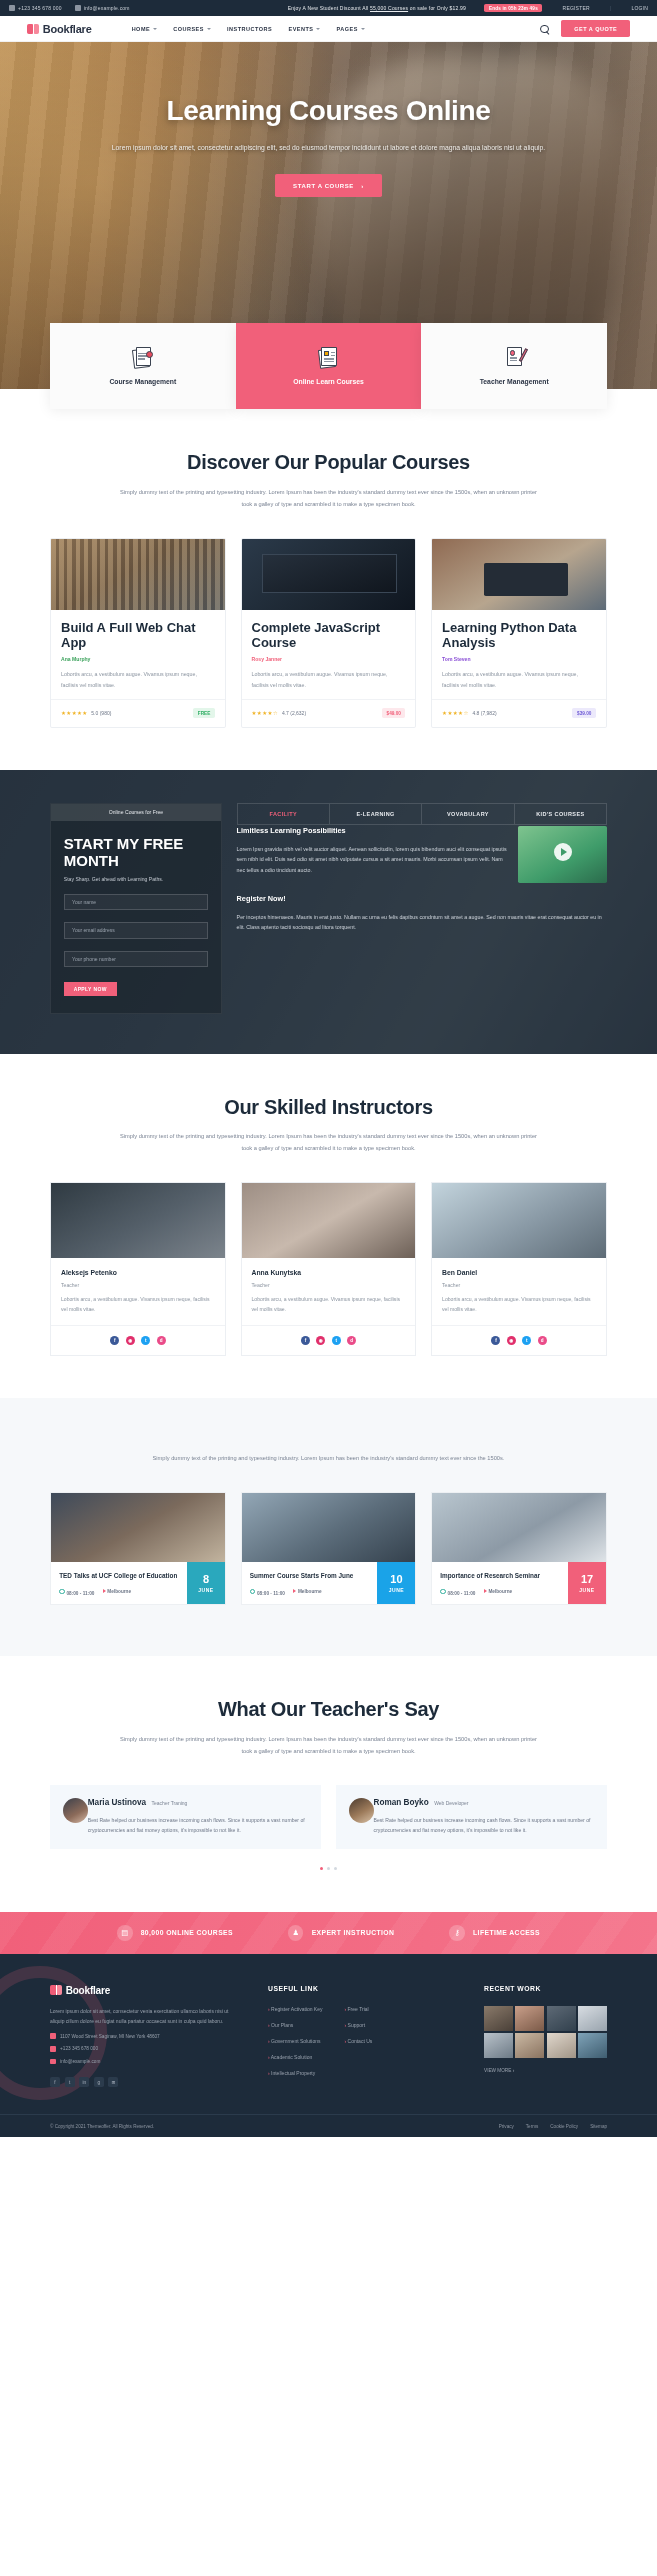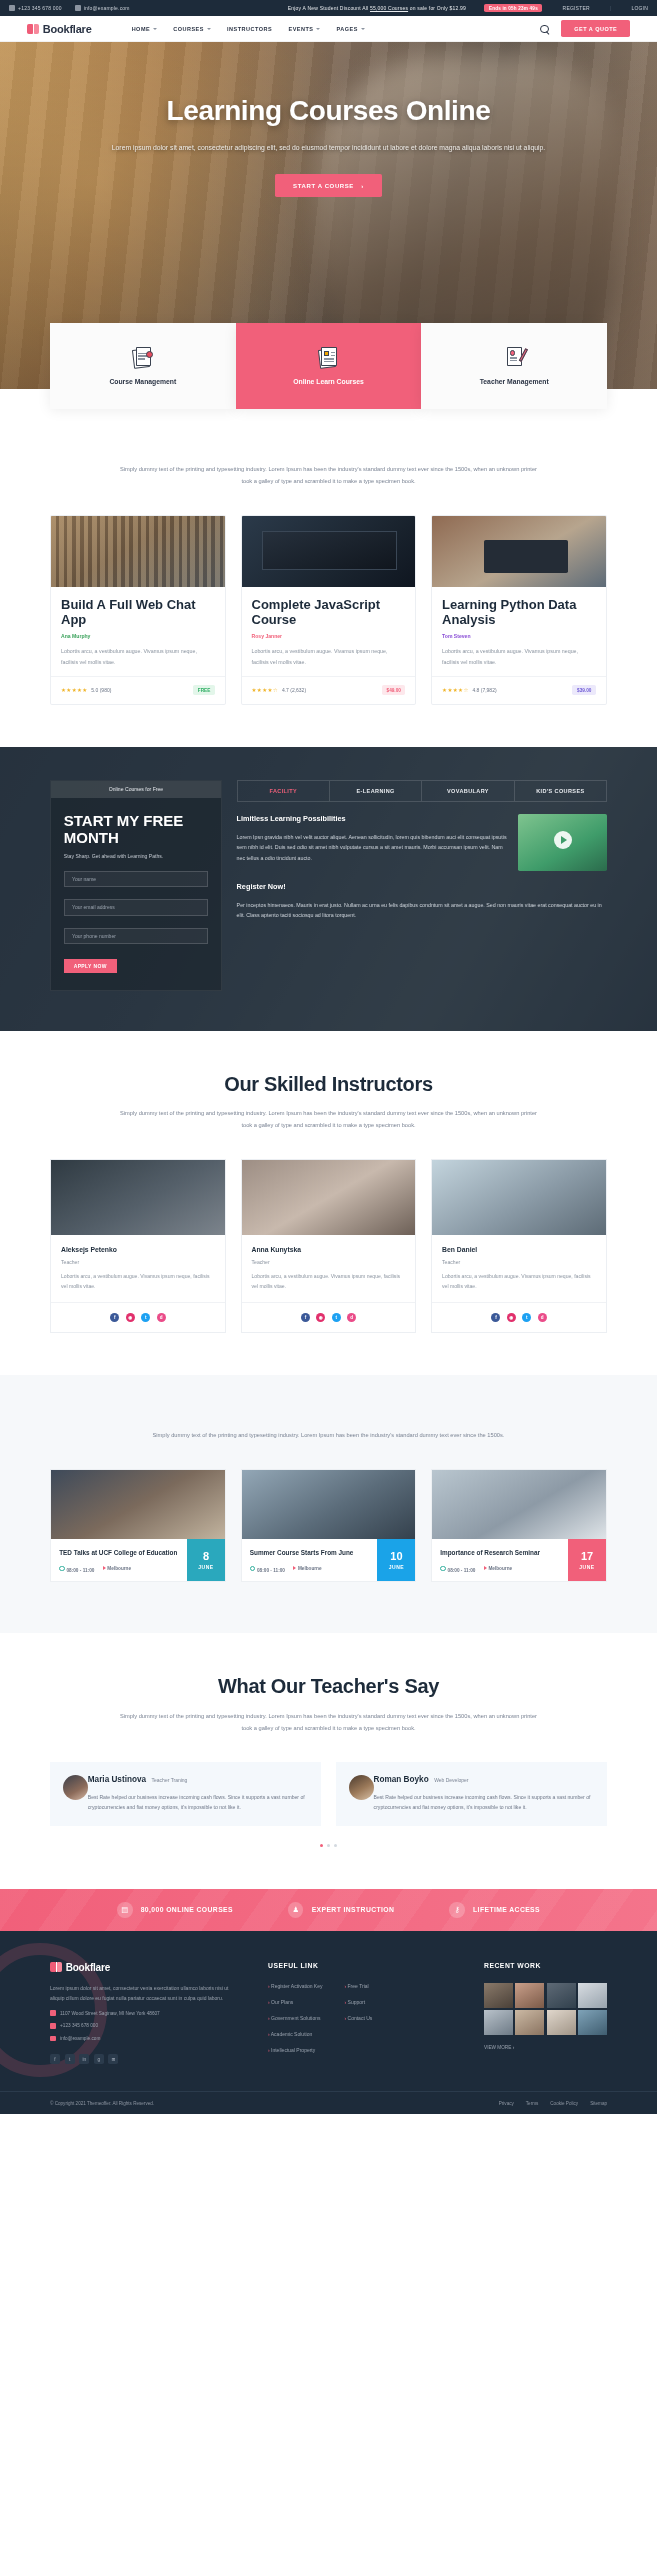--- a/index.html
+++ b/index.html
@@ -145,21 +145,21 @@
   .fld span { font-size:5px; color:#9aa3ae; }
   .apply {
     margin-top:14.6px; width:53px; height:14.6px; background:#f1607a; color:#fff;
     border:none; font-size:5px; font-weight:bold; letter-spacing:0.4px;
   }
   .promo-right { flex:1; }
   .tabs { display:flex; border:0.9px solid rgba(255,255,255,.14); }
   .tab { flex:1; text-align:center; padding:7.3px 0; font-size:5.5px; font-weight:bold; letter-spacing:0.4px; color:#e8ebef; border-right:0.9px solid rgba(255,255,255,.14); }
   .tab:last-child{border-right:none;}
   .tab.active { color:#f1607a; }
-  .promo-content { display:flex; gap:11px; margin-top:12px; }
+  .promo-content { display:flex; gap:11px; margin-top:1px; }
   .promo-text { flex:1; }
   .promo-text h4 { color:#fff; font-size:7.3px; font-weight:bold; }
   .promo-text p { color:#cfd5dc; font-size:5.3px; line-height:2.05; margin-top:8.2px; }
   .video { width:89px; height:57px; background:linear-gradient(150deg,#7fc48f,#3f9c6a 60%,#2b6b4c); position:relative; border-radius:1.8px; }
   .play { position:absolute; left:50%; top:44%; transform:translate(-50%,-50%); width:18px;height:18px;border-radius:50%;background:rgba(255,255,255,.9); }
   .play:after{content:"";position:absolute;left:7.3px;top:5px;border-left:6.4px solid #3f9c6a;border-top:4.1px solid transparent;border-bottom:4.1px solid transparent;}
 
   
   .inst-row { display:flex; gap:14.6px; margin-top:27px; }
   .inst { flex:1; border:0.9px solid #eceff3; background:#fff; }
@@ -359,20 +359,21 @@
         <span class="ln" style="top:11px;width:7.3px;"></span>
         <span class="ln" style="top:13.7px;width:7.3px;"></span>
         <span class="pen"></span>
       </span>
       <span class="feat-label">Teacher Management</span>
     </div>
   </div>
 
   <div class="section">
     <div class="container">
+      <div class="sec-title">Discover Our Popular Courses</div>
       <div class="sec-sub">Simply dummy text of the printing and typesetting industry. Lorem Ipsum has been the industry's standard dummy text ever since the 1500s, when an unknown printer took a galley of type and scrambled it to make a type specimen book.</div>
       <div class="courses">
 
         <div class="course">
           <div class="course-img ci1"></div>
           <div class="course-body">
             <div class="course-title">Build A Full Web Chat App</div>
             <div class="course-author" style="color:#3da35d">Ana Murphy</div>
             <div class="course-desc">Lobortis arcu, a vestibulum augue. Vivamus ipsum neque, facilisis vel mollis vitae.</div>
           </div>

